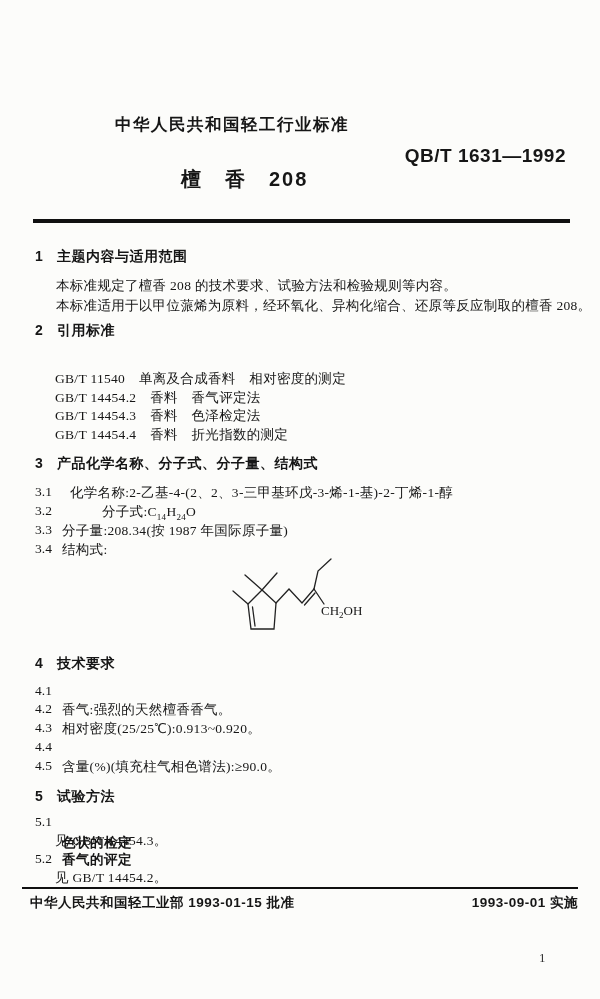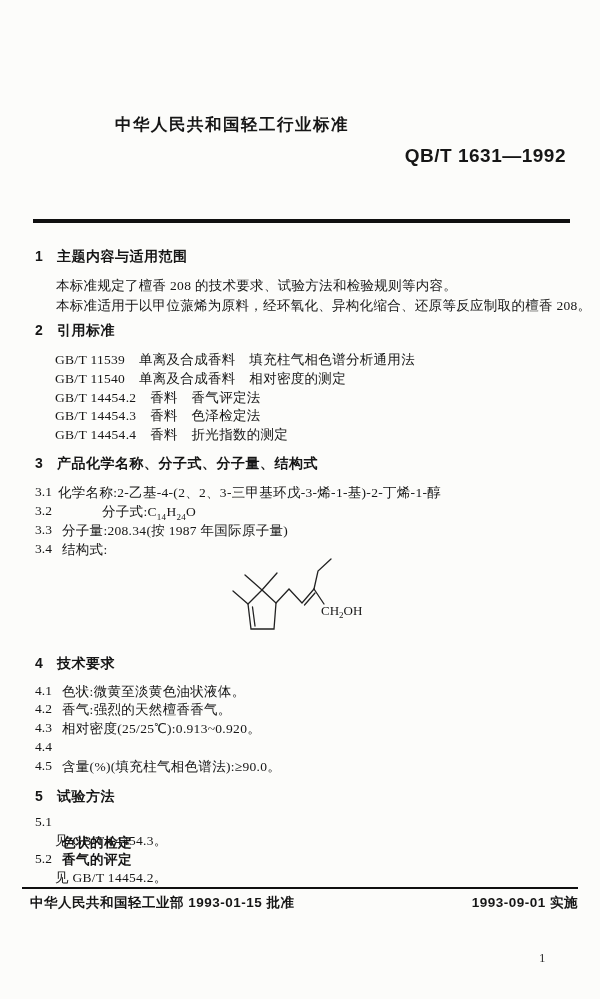--- a/index.html
+++ b/index.html
@@ -23,42 +23,42 @@
   .page-num { font-size:13px; color:#333; }
   svg text { font-family:"Liberation Serif",serif; }
 </style>
 </head>
 <body>
 
 <div class="page">
 
   <div class="abs h-org" style="left:115px; top:114px;">中华人民共和国轻工行业标准</div>
   <div class="abs h-no" style="right:42px; top:145px;">QB/T 1631—1992</div>
+  <div class="abs h-title" style="left:181px; top:166px;">檀　香　208</div>
 
   <div class="rule" style="left:33px; top:219px; width:537px; height:3.5px;"></div>
 
   <div class="abs sec-no" style="left:35px; top:248px;">1</div>
   <div class="abs sec-title" style="left:57px; top:248px;">主题内容与适用范围</div>
   <div class="abs body-text" style="left:56px; top:277px;">本标准规定了檀香 208 的技术要求、试验方法和检验规则等内容。</div>
   <div class="abs body-text" style="left:56px; top:297px;">本标准适用于以甲位蒎烯为原料，经环氧化、异构化缩合、还原等反应制取的檀香 208。</div>
 
   <div class="abs sec-no" style="left:35px; top:322px;">2</div>
   <div class="abs sec-title" style="left:57px; top:322px;">引用标准</div>
 
-  <div class="abs body-text" style="left:55px; top:351px;"><span>GB/T 11539</span>　<span>单离及合成香料　填充柱气相色谱分析通用法</span></div>
   <div class="abs body-text" style="left:55px; top:370px;"><span>GB/T 11540</span>　<span>单离及合成香料　相对密度的测定</span></div>
   <div class="abs body-text" style="left:55px; top:389px;"><span>GB/T 14454.2</span>　<span>香料　香气评定法</span></div>
   <div class="abs body-text" style="left:55px; top:407px;"><span>GB/T 14454.3</span>　<span>香料　色泽检定法</span></div>
   <div class="abs body-text" style="left:55px; top:426px;"><span>GB/T 14454.4</span>　<span>香料　折光指数的测定</span></div>
 
   <div class="abs sec-no" style="left:35px; top:455px;">3</div>
   <div class="abs sec-title" style="left:57px; top:455px;">产品化学名称、分子式、分子量、结构式</div>
 
   <div class="abs item-no" style="left:35px; top:484px;">3.1</div>
-  <div class="abs body-text" style="left:58px; top:484px;">化学名称:2-乙基-4-(2、2、3-三甲基环戊-3-烯-1-基)-2-丁烯-1-醇</div>
+  <div class="abs body-text" style="left:70px; top:484px;">化学名称:2-乙基-4-(2、2、3-三甲基环戊-3-烯-1-基)-2-丁烯-1-醇</div>
 
   <div class="abs item-no" style="left:35px; top:503px;">3.2</div>
   <div class="abs body-text" style="left:62px; top:503px;margin-left:40px;"><span>分子式:C</span><sub>14</sub><span>H</span><sub>24</sub><span>O</span></div>
 
   <div class="abs item-no" style="left:35px; top:522px;">3.3</div>
   <div class="abs body-text" style="left:62px; top:522px;">分子量:208.34(按 1987 年国际原子量)</div>
 
   <div class="abs item-no" style="left:35px; top:541px;">3.4</div>
   <div class="abs body-text" style="left:62px; top:541px;">结构式:</div>
 
@@ -82,21 +82,20 @@
 
       <line x1="92" y1="39" x2="102" y2="54"></line>
     </g>
     <text x="99" y="65" font-size="13" fill="#161616"><tspan>CH</tspan><tspan baseline-shift="-2.5" font-size="9">2</tspan><tspan>OH</tspan></text>
   </svg>
 
   <div class="abs sec-no" style="left:35px; top:655px;">4</div>
   <div class="abs sec-title" style="left:57px; top:655px;">技术要求</div>
 
   <div class="abs item-no" style="left:35px; top:683px;">4.1</div>
-  <div class="abs body-text" style="left:62px; top:683px;">色状:微黄至淡黄色油状液体。</div>
   <div class="abs item-no" style="left:35px; top:701px;">4.2</div>
   <div class="abs body-text" style="left:62px; top:701px;">香气:强烈的天然檀香香气。</div>
   <div class="abs item-no" style="left:35px; top:720px;">4.3</div>
   <div class="abs body-text" style="left:62px; top:720px;">相对密度(25/25℃):0.913~0.920。</div>
   <div class="abs item-no" style="left:35px; top:739px;">4.4</div>
   <div class="abs item-no" style="left:35px; top:758px;">4.5</div>
   <div class="abs body-text" style="left:62px; top:758px;">含量(%)(填充柱气相色谱法):≥90.0。</div>
 
   <div class="abs sec-no" style="left:35px; top:788px;">5</div>
   <div class="abs sec-title" style="left:57px; top:788px;">试验方法</div>

